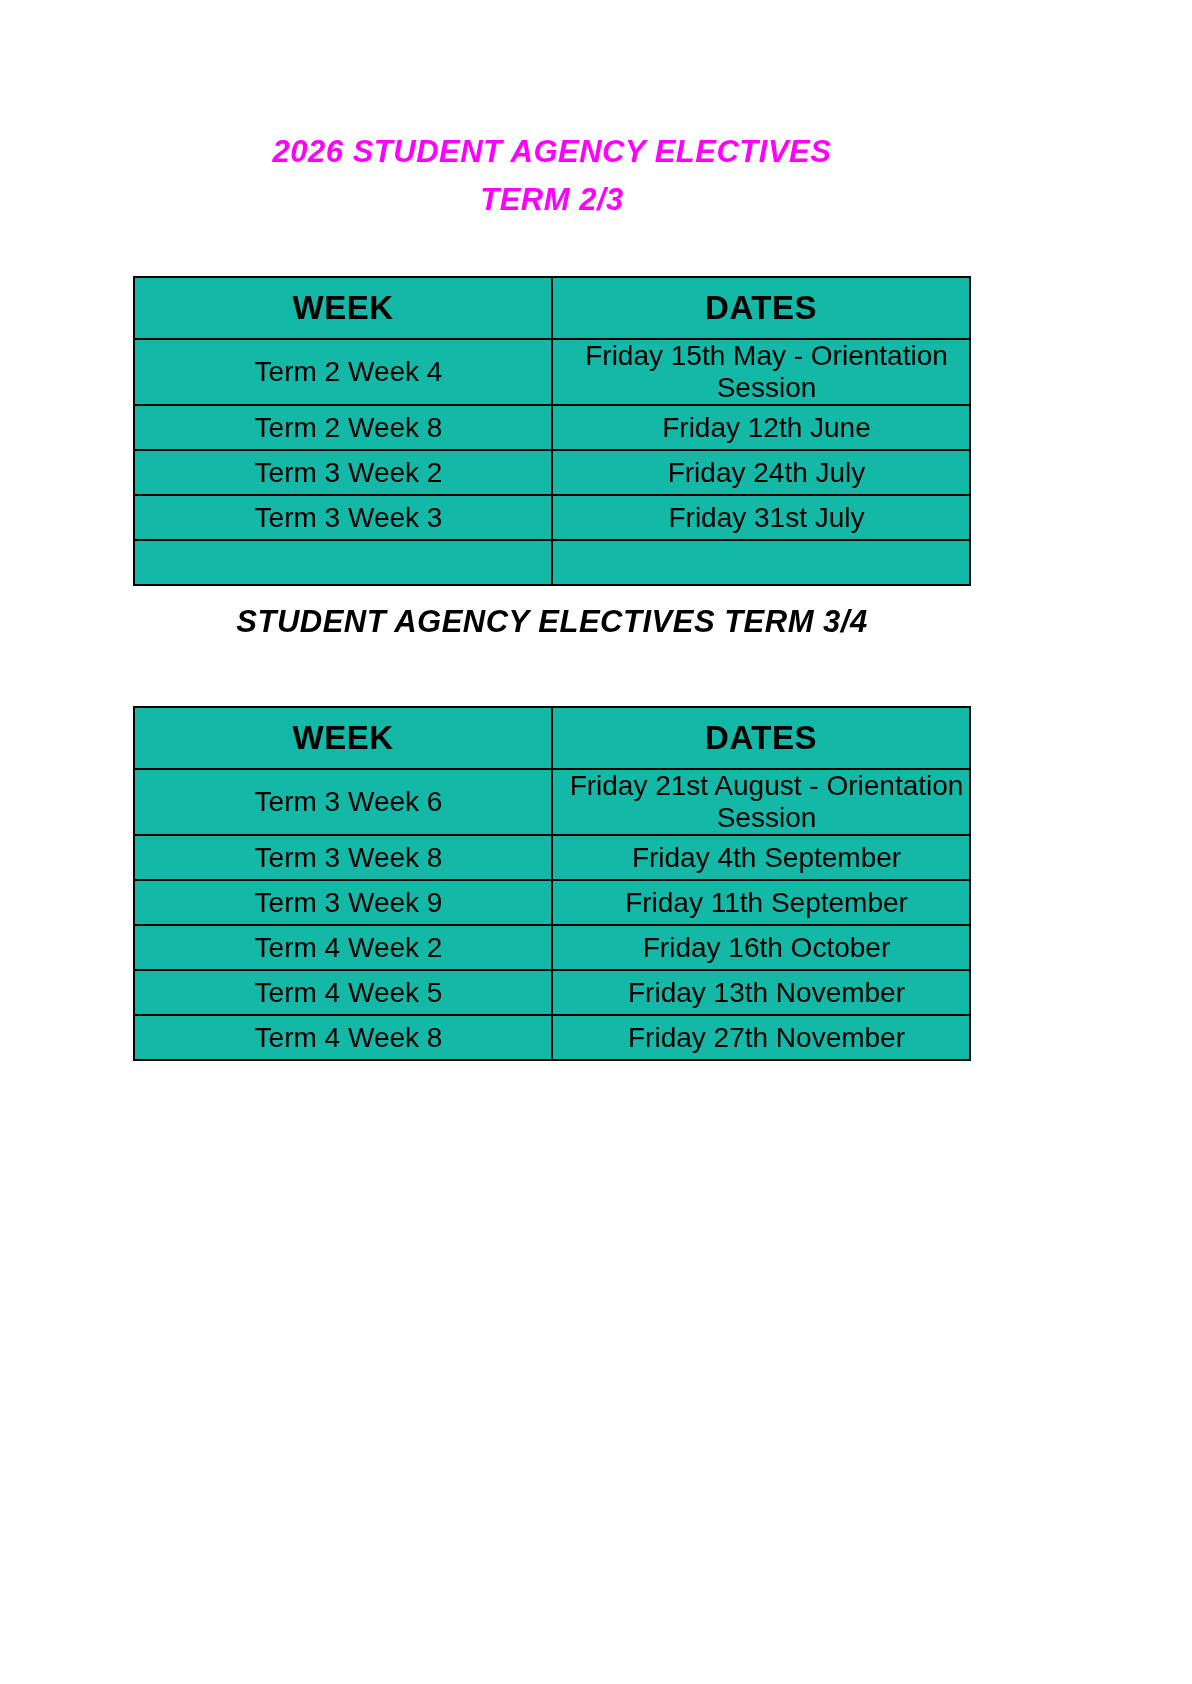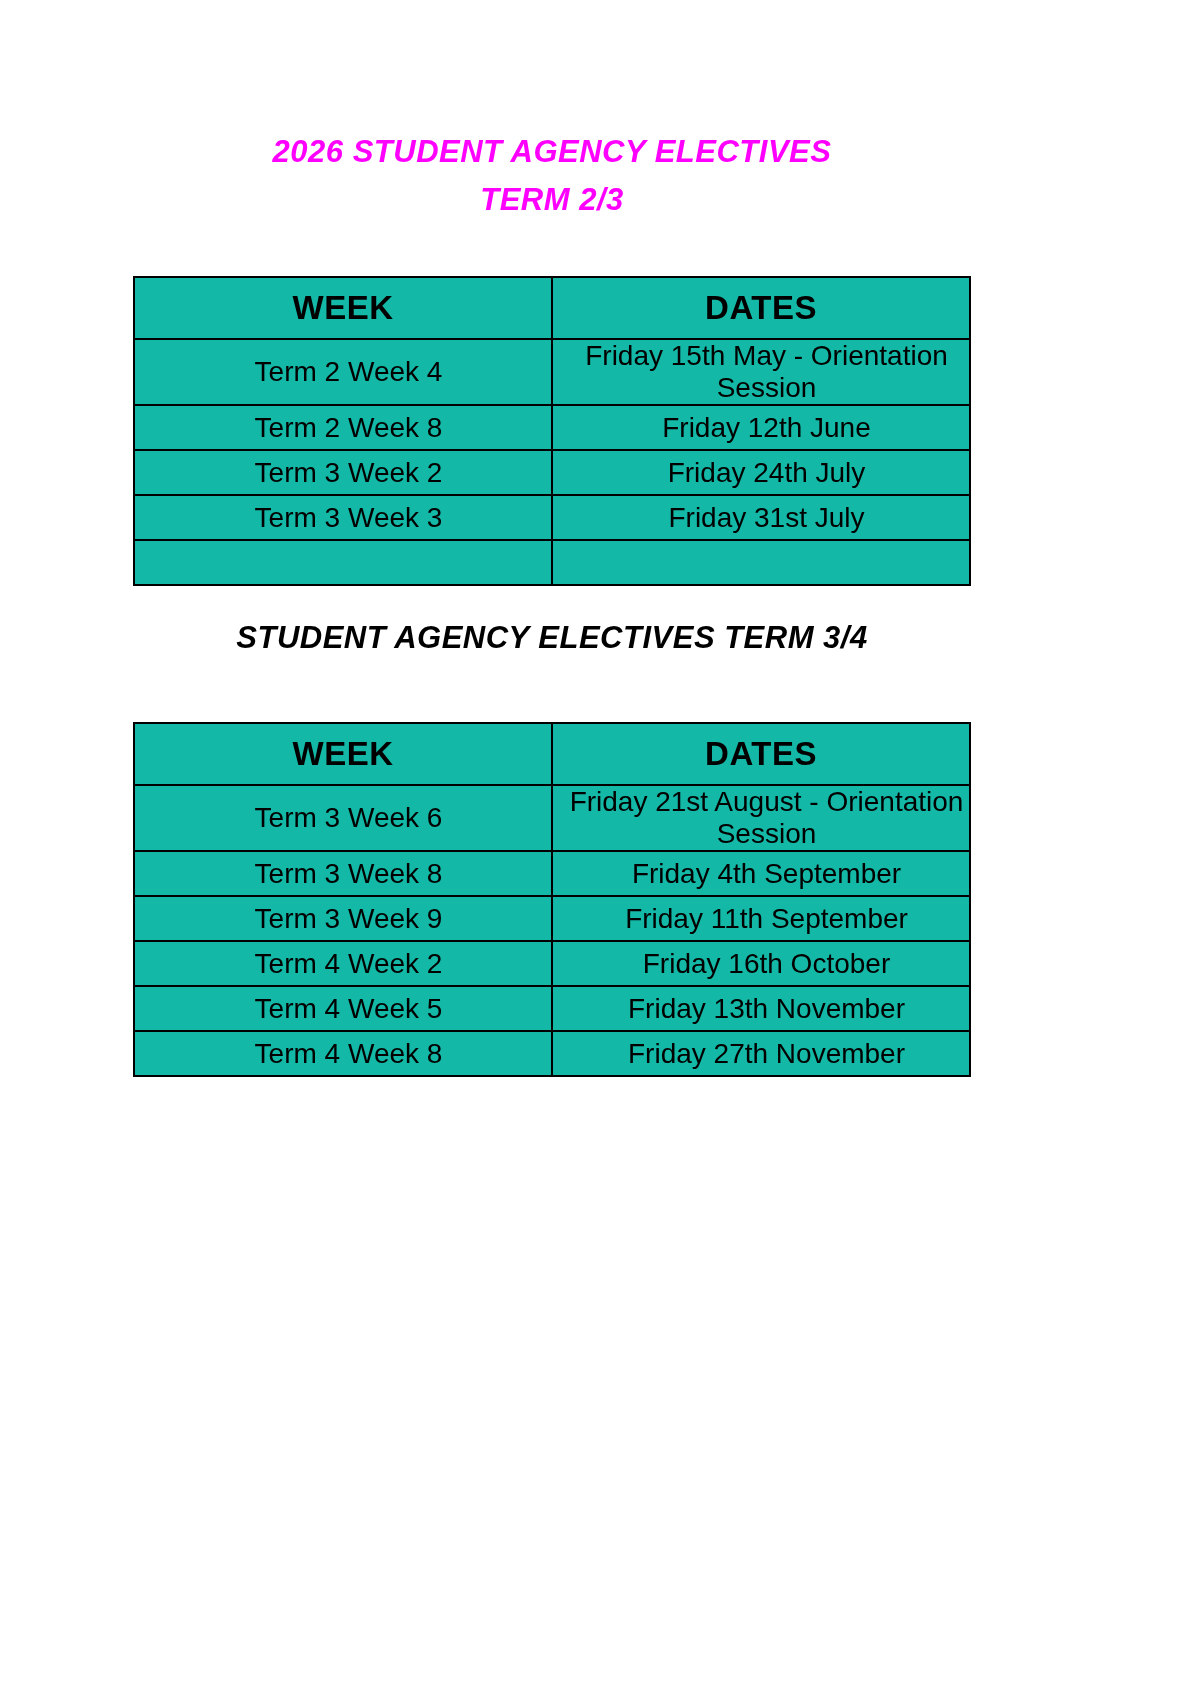--- a/index.html
+++ b/index.html
@@ -27,21 +27,21 @@
     padding-top: 128px;
     text-align: center;
     font-size: 31px;
     line-height: 48px;
     font-weight: bold;
     font-style: italic;
     letter-spacing: 0.5px;
     white-space: pre-line;
   }
   .doc-title.magenta { color: #ff00ff; }
-  .doc-title.black   { color: #000000; padding-top: 0; margin-top: 28px; }
+  .doc-title.black   { color: #000000; padding-top: 0; margin-top: 12px; }
 
   table.schedule {
     width: 100%;
     border-collapse: collapse;
     table-layout: fixed;
   }
   table.schedule.first  { margin-top: 52px; }
   table.schedule.second { margin-top: 60px; }
 
   table.schedule th,

